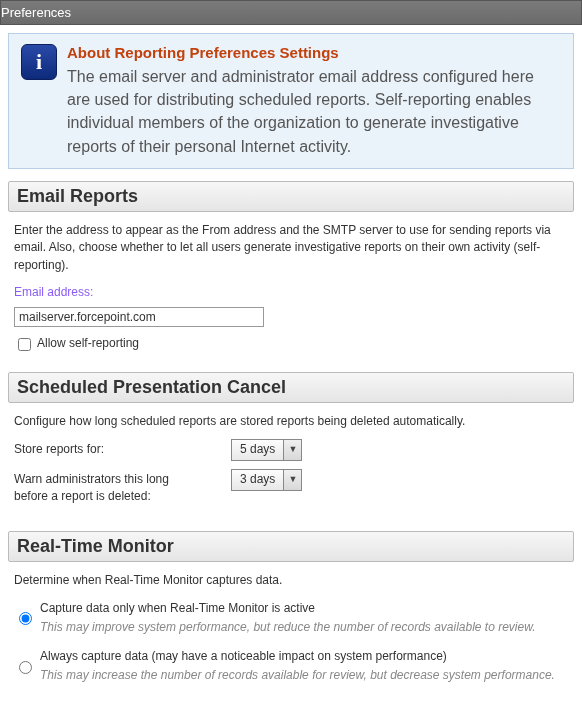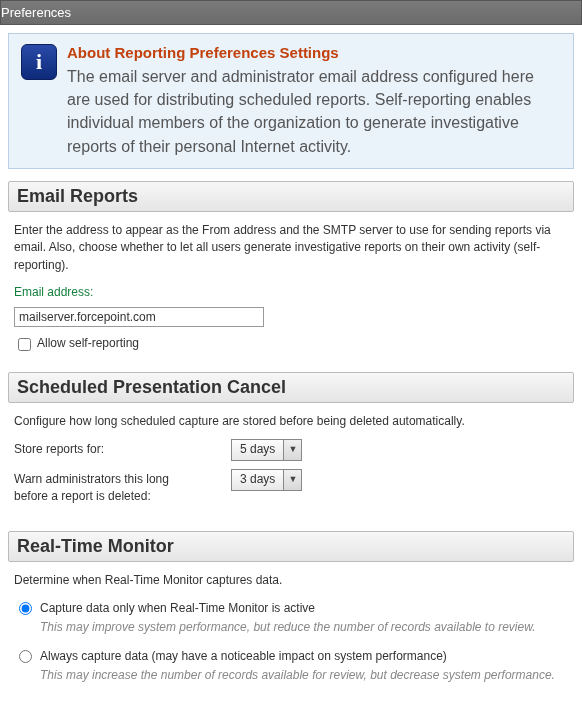--- a/index.html
+++ b/index.html
@@ -76,21 +76,21 @@
     font-size: 12px;
     line-height: 1.45;
   }
   .form-row {
     display: flex;
     align-items: center;
     margin: 6px 0;
   }
   .form-label {
     width: 240px;
-    color: #15803d;
+    color: #8b5cf6;
   }
   .text-input {
     width: 250px;
     font-size: 12px;
     padding: 2px 4px;
     border: 1px solid #999;
     font-family: inherit;
     background: #fff;
     color: #333;
   }
@@ -132,21 +132,21 @@
     justify-content: center;
     background: linear-gradient(to bottom, #f0f0f0, #d8d8d8);
     color: #444;
     font-size: 9px;
   }
   .radio-group {
     margin-top: 10px;
   }
   .radio-item {
     display: flex;
-    align-items: flex-start;
+    align-items: center;
     margin-bottom: 12px;
   }
   .radio-item input {
     margin-right: 8px;
     margin-top: 2px;
     flex-shrink: 0;
   }
   .radio-text { flex: 1; }
   .radio-label { color: #333; }
   .radio-desc {
@@ -208,21 +208,21 @@
       <div class="checkbox-row">
         <input type="checkbox" style="">
         <span>Allow self-reporting</span>
       </div>
     </div>
   </div>
 
   <div class="section">
     <div class="section-header">Scheduled Presentation Cancel</div>
     <div class="section-body">
-      <div style="margin-bottom:8px;">Configure how long scheduled capture are stored before being deleted automatically.</div>
+      <div style="margin-bottom:8px;">Configure how long scheduled reports are stored reports being deleted automatically.</div>
 
       <div class="store-row">
         <div class="store-label">Store reports for:</div>
         <div class="dropdown">
           <div class="dropdown-val">5 days</div>
           <div class="dropdown-arrow">▼</div>
         </div>
       </div>
 
       <div class="store-row">

